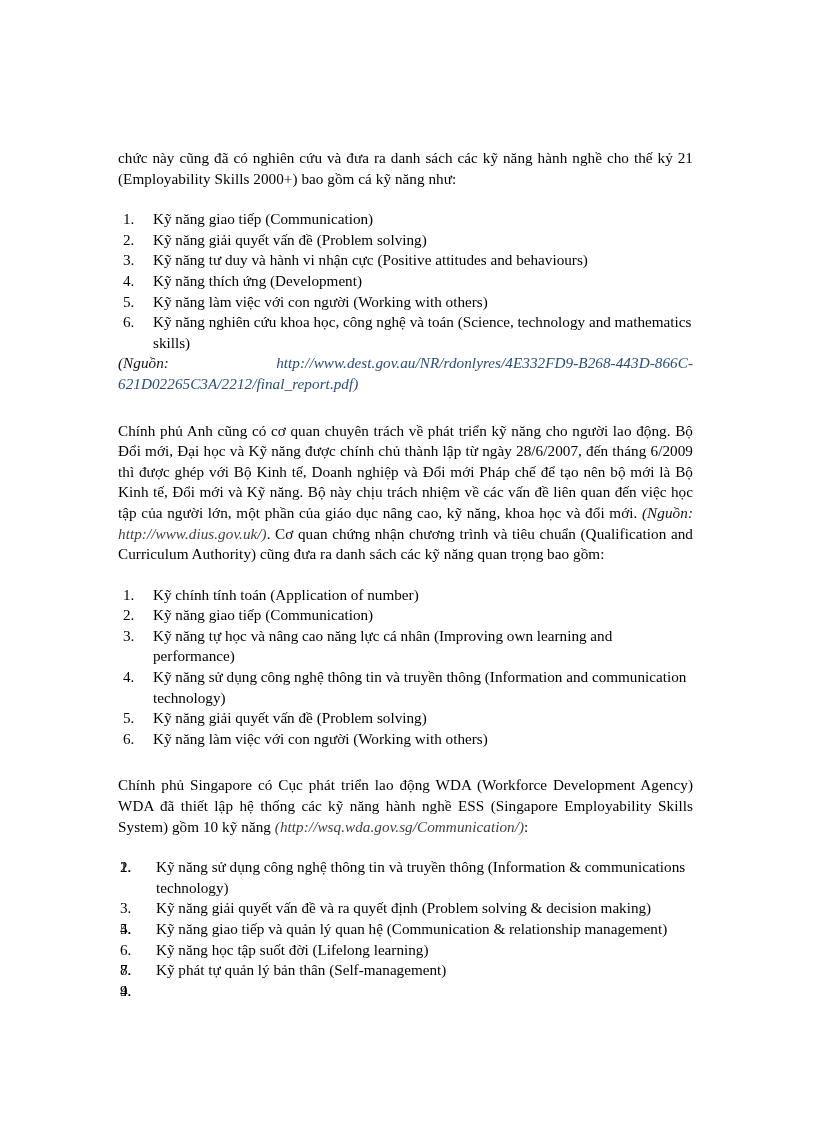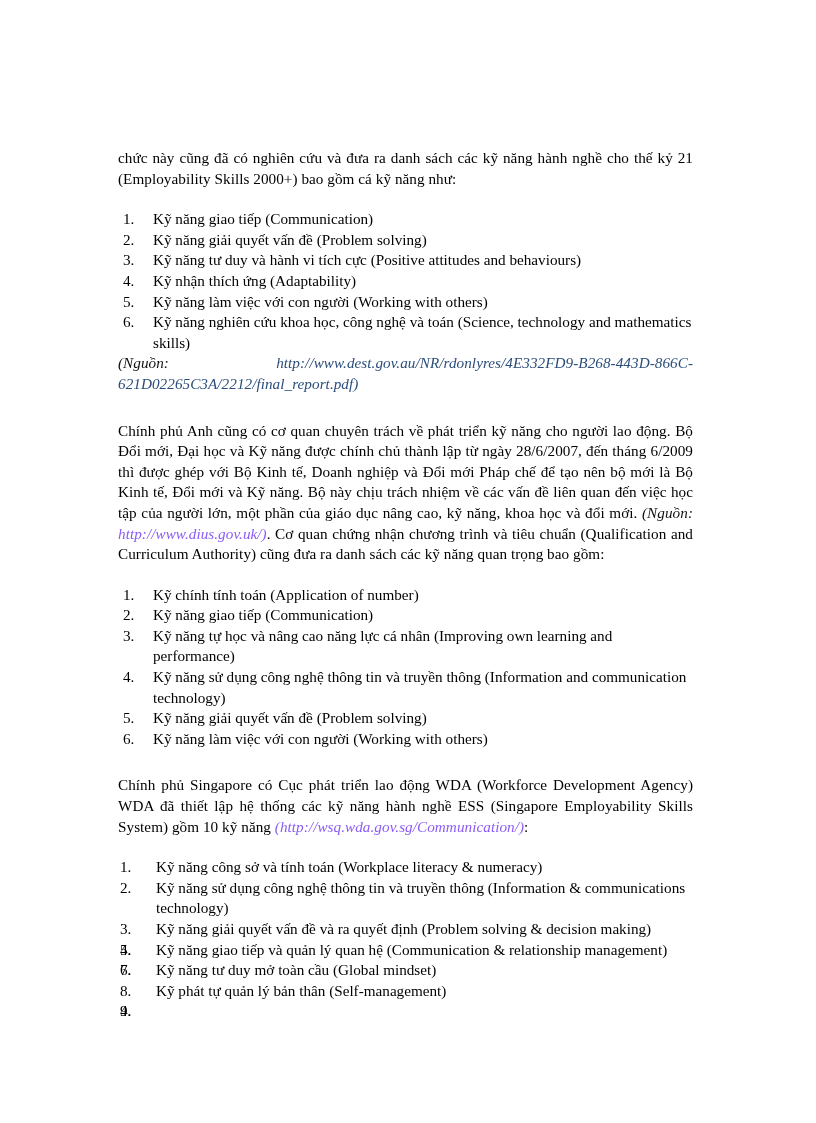--- a/index.html
+++ b/index.html
@@ -63,21 +63,21 @@
     font-style: italic;
     font-size: 15px;
     line-height: 19.5px;
   }
   .src .lbl { color: #111111; }
   .src .url { color: #2a4d7a; }
   .inline-src {
     font-style: italic;
   }
   .inline-src .lbl { color: #111111; }
-  .inline-src .url { color: #8b5cf6; }
+  .inline-src .url { color: #404040; }
 
   .dotline {
     position: absolute;
     left: 24px;
     top: 1114px;
     width: 768px;
     height: 1px;
     border-top: 1px dotted #b9c6cf;
     opacity: 0.85;
   }
@@ -88,22 +88,22 @@
 <div class="page">
   <div class="content">
 
     <p class="para">chức này cũng đã có nghiên  cứu và đưa ra danh sách các kỹ năng hành nghề  cho thế kỷ 21 (Employability   Skills  2000+) bao gồm cá kỹ năng  như:</p>
 
     <div class="spacer-md"></div>
 
     <ol class="numlist">
       <li><span class="num">1.</span><span>Kỹ năng giao tiếp (Communication)</span></li>
       <li><span class="num">2.</span><span>Kỹ năng giải  quyết vấn đề (Problem  solving)</span></li>
-      <li><span class="num">3.</span><span>Kỹ năng tư duy và hành vi tích cực (Positive  attitudes  and behaviours)</span></li>
-      <li><span class="num">4.</span><span>Kỹ nhận thích  ứng (Adaptability)</span></li>
+      <li><span class="num">3.</span><span>Kỹ năng tư duy và hành vi nhận cực (Positive  attitudes  and behaviours)</span></li>
+      <li><span class="num">4.</span><span>Kỹ năng thích  ứng (Development)</span></li>
       <li><span class="num">5.</span><span>Kỹ năng làm việc với con người (Working  with  others)</span></li>
       <li><span class="num">6.</span><span>Kỹ năng nghiên  cứu khoa học, công nghệ và toán (Science,  technology  and mathematics   skills)</span></li>
     </ol>
 
     <p class="para src"><span class="lbl">(Nguồn: </span><span class="url">http://www.dest.gov.au/NR/rdonlyres/4E332FD9-B268-443D-866C-621D02265C3A/2212/final_report.pdf)</span></p>
 
     <div class="spacer-lg"></div>
 
     <p class="para"><span>Chính phủ Anh cũng có cơ quan chuyên  trách về phát triển  kỹ năng cho người lao động. Bộ Đổi mới, Đại học và Kỹ năng được chính  chủ thành lập từ ngày 28/6/2007, đến tháng 6/2009 thì được ghép với Bộ Kinh tế, Doanh nghiệp  và Đổi mới Pháp chế để tạo nên bộ mới là Bộ Kinh tế, Đổi mới và Kỹ năng. Bộ này chịu trách nhiệm  về các vấn đề liên  quan đến việc học tập của người lớn, một phần của giáo dục nâng cao, kỹ năng, khoa học và đổi mới.  </span><span class="inline-src"><span class="lbl">(Nguồn: </span><span class="url">http://www.dius.gov.uk/)</span></span><span>. Cơ quan chứng nhận chương trình  và tiêu chuẩn (Qualification   and Curriculum   Authority)  cũng đưa ra danh sách các kỹ năng  quan trọng bao gồm:</span></p>
 
@@ -118,27 +118,27 @@
       <li><span class="num">6.</span><span>Kỹ năng làm việc với con người (Working  with  others)</span></li>
     </ol>
 
     <div class="spacer-lg"></div>
 
     <p class="para"><span>Chính phủ Singapore  có Cục phát triển  lao động WDA (Workforce  Development  Agency)  WDA đã thiết  lập hệ thống  các kỹ năng hành nghề  ESS (Singapore  Employability   Skills  System) gồm 10 kỹ năng </span><span class="inline-src"><span class="url">(http://wsq.wda.gov.sg/Communication/)</span></span><span>:</span></p>
 
     <div class="spacer-md"></div>
 
     <ol class="numlist wide">
-      <li><span class="num">1.</span><span>Kỹ năng công sở và tính toán (Workplace literacy  &amp; numeracy)</span></li>
+      <li><span class="num">1.</span></li>
       <li><span class="num">2.</span><span>Kỹ năng sử dụng công nghệ thông tin và truyền  thông (Information  &amp; communications   technology)</span></li>
       <li><span class="num">3.</span><span>Kỹ năng giải  quyết vấn đề và ra quyết định  (Problem  solving  &amp; decision  making)</span></li>
       <li><span class="num">4.</span></li>
       <li><span class="num">5.</span><span>Kỹ năng giao tiếp và quản lý quan hệ (Communication   &amp; relationship  management)</span></li>
-      <li><span class="num">6.</span></li>
-      <li><span class="num">7.</span><span>Kỹ năng tư duy mở toàn cầu (Global  mindset)</span></li>
+      <li><span class="num">6.</span><span>Kỹ năng học tập suốt đời (Lifelong  learning)</span></li>
+      <li><span class="num">7.</span></li>
       <li><span class="num">8.</span><span>Kỹ phát tự quản lý bản thân (Self-management)</span></li>
       <li><span class="num">9.</span></li>
       <li><span class="num">4.</span></li>
     </ol>
 
   </div>
 
   <div class="dotline"></div>
 </div>
 

